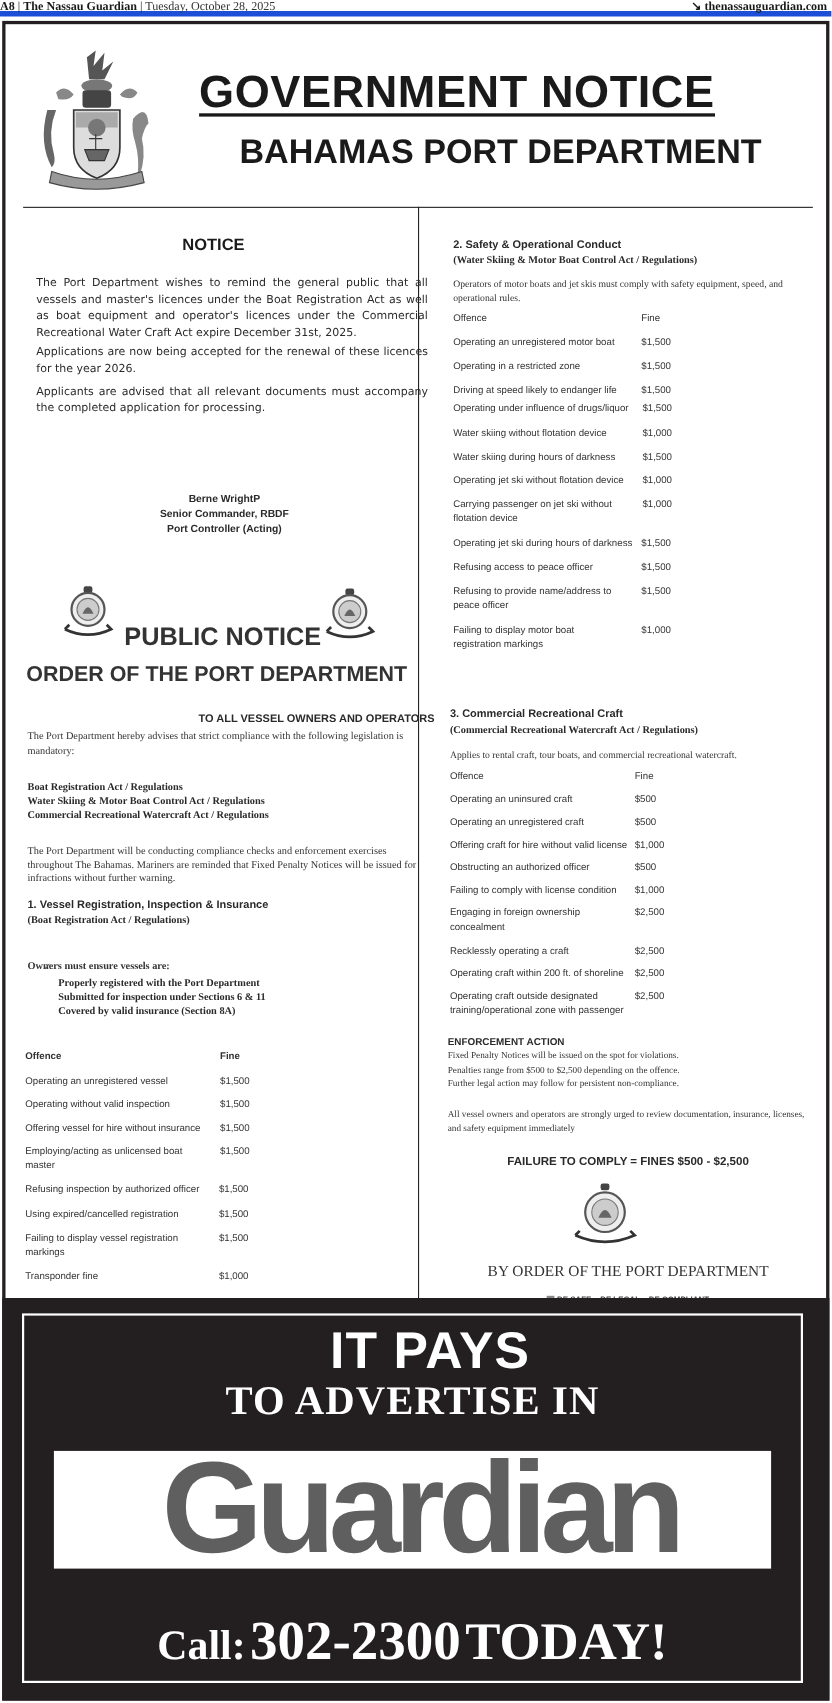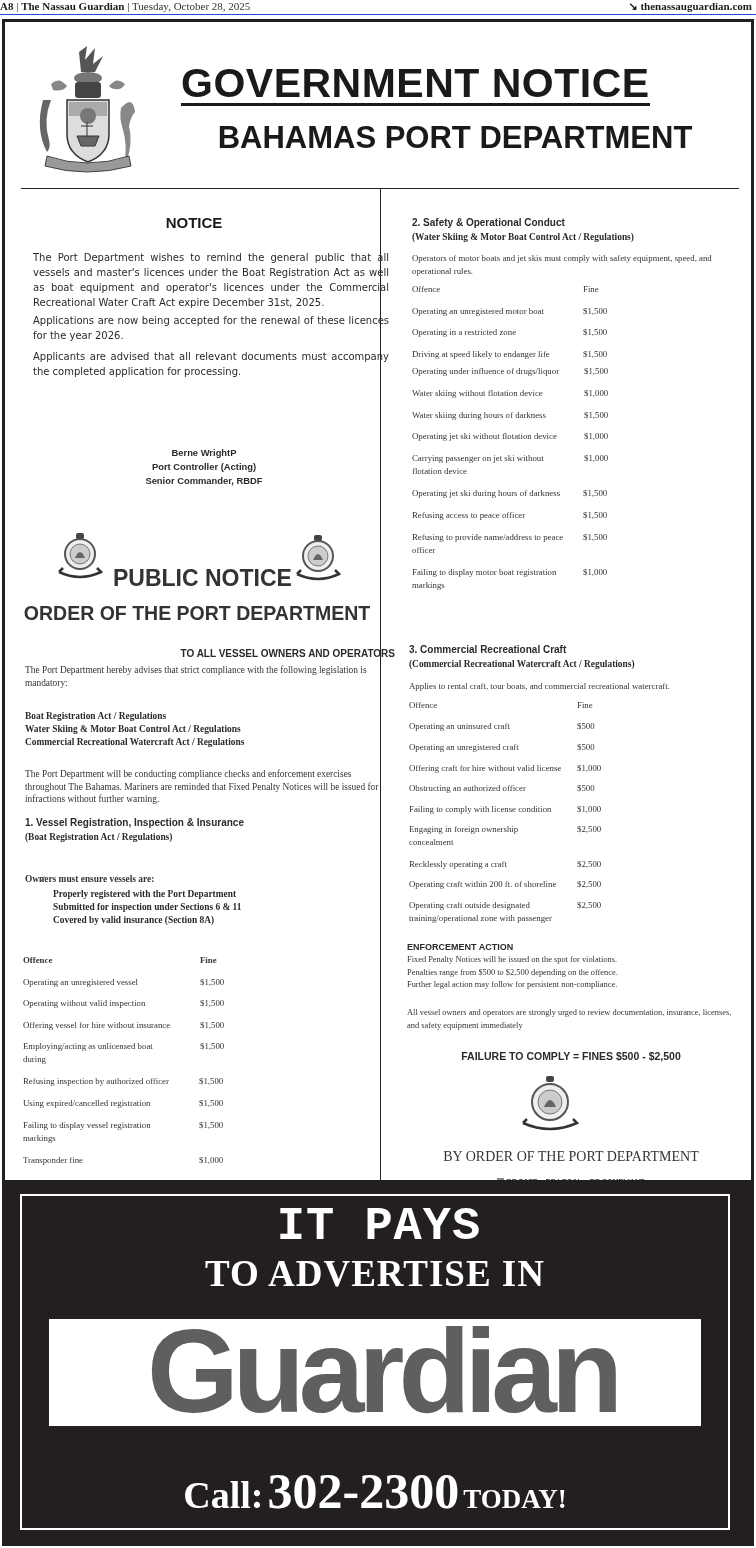--- a/index.html
+++ b/index.html
@@ -1,20 +1,20 @@
 <!DOCTYPE html>
 <html><head>
 <meta charset="utf-8">
 <style>
   * { box-sizing: border-box; margin: 0; padding: 0; }
   html, body { width: 756px; height: 1548px; background: #ffffff; overflow: hidden; }
   body { position: relative; font-family: "Liberation Serif", serif; color: #1a1a1a; }
 
   
-  .page-header { position: absolute; left: 0; top: 0; width: 756px; height: 15px; border-bottom: 1px solid #1d4ed8; font-size: 11px; line-height: 13px; }
+  .page-header { position: absolute; left: 0; top: 0; width: 756px; height: 15px; border-bottom: 5px solid #1d4ed8; font-size: 11px; line-height: 13px; }
   .page-header .left { position: absolute; left: 0; top: 0; }
   .page-header .left b { font-weight: bold; }
   .page-header .left .date { font-weight: normal; color: #333; }
   .page-header .right { position: absolute; right: 4px; top: 0; font-weight: bold; }
 
   
   .frame { position: absolute; left: 2px; top: 19px; width: 752px; height: 1527px; background: #231f20; }
   .frame-inner { position: absolute; left: 3px; top: 3px; width: 746px; height: 1158px; background: #fff; }
 
   
@@ -36,48 +36,48 @@
   .order-title { position: absolute; left: 0; top: 410px; width: 368px; text-align: center; font-family: "Liberation Sans", sans-serif; font-weight: bold; font-size: 19.5px; color: #333; }
   .all-owners { position: absolute; left: 0; top: 456px; width: 382px; text-align: right; font-family: "Liberation Sans", sans-serif; font-weight: bold; font-size: 10px; color: #2a2a2a; }
   .serif-p { position: absolute; left: 12px; width: 354px; font-family: "Liberation Serif", serif; font-size: 9.4px; line-height: 12.6px; color: #333; }
   .acts { position: absolute; left: 12px; top: 518px; font-family: "Liberation Serif", serif; font-weight: bold; font-size: 9.4px; line-height: 12.8px; color: #2a2a2a; }
   .sec-h { position: absolute; font-family: "Liberation Sans", sans-serif; font-weight: bold; font-size: 10px; color: #2a2a2a; }
   .sec-sub { position: absolute; font-family: "Liberation Serif", serif; font-weight: bold; font-size: 9.4px; color: #2a2a2a; }
   .owners-must { position: absolute; left: 12px; top: 662px; font-family: "Liberation Serif", serif; font-weight: bold; font-size: 9.4px; color: #333; margin-top: 20px; }
   .check { position: absolute; left: 26px; top: 682px; font-size: 9px; color: #555; }
   .ensure-list { position: absolute; left: 40px; top: 696px; font-family: "Liberation Serif", serif; font-weight: bold; font-size: 9.4px; line-height: 12.8px; color: #2a2a2a; }
 
-  .fine-table { position: absolute; font-family: Liberation Serif, serif; font-size: 8.8px; color: #333; }
+  .fine-table { position: absolute; font-family: Liberation Sans, sans-serif; font-size: 8.8px; color: #333; }
   .fine-table .row { position: absolute; left: 0; width: 100%; line-height: 12.5px; }
   .fine-table .off { position: absolute; left: 0; }
   .fine-table .fine { position: absolute; }
   .fine-table .hdr { font-weight: bold; }
 
   
   .right-col { position: absolute; left: 378px; top: 170px; width: 368px; }
   .r-p { position: absolute; font-family: "Liberation Serif", serif; font-size: 8.8px; line-height: 12.6px; color: #333; }
   .enf-h { position: absolute; left: 24px; top: 750px; font-family: "Liberation Sans", sans-serif; font-weight: bold; font-size: 9px; color: #2a2a2a; }
   .fail { position: absolute; left: 0; top: 858px; width: 336px; text-align: center; font-family: "Liberation Sans", sans-serif; font-weight: bold; font-size: 10.5px; color: #2a2a2a; }
   .r-badge { position: absolute; left: 134px; top: 883px; width: 66px; height: 60px; }
   .by-order { position: absolute; left: 0; top: 957px; width: 336px; text-align: center; font-family: "Liberation Serif", serif; font-size: 14px; color: #333; }
   .be-safe { position: absolute; left: 0; top: 985px; width: 336px; text-align: center; font-family: "Liberation Sans", sans-serif; font-weight: bold; font-size: 7.2px; color: #444; }
   .be-safe .box { display: inline-block; width: 7px; height: 7px; background: #888; vertical-align: -1px; margin-right: 2px; }
 
   
   .ad { position: absolute; left: 0; top: 1161px; width: 752px; height: 366px; background: #231f20; }
   .ad-inner { position: absolute; left: 18px; top: 14px; width: 710px; height: 336px; border: 2px solid #fff; }
-  .ad-l1 { position: absolute; left: 4px; top: 4px; width: 706px; text-align: center; color: #fff; font-family: Liberation Mono, monospace; font-weight: bold; font-size: 47px; letter-spacing: 1px; }
+  .ad-l1 { position: absolute; left: 16px; top: 4px; width: 706px; text-align: center; color: #fff; font-family: Liberation Sans, sans-serif; font-weight: bold; font-size: 47px; letter-spacing: 1px; }
   .ad-l2 { position: absolute; left: 0; top: 56px; width: 706px; text-align: center; color: #fff; font-family: "Liberation Serif", serif; font-weight: bold; font-size: 37px; letter-spacing: 1px; }
   .masthead { position: absolute; left: 27px; top: 123px; width: 652px; height: 107px; background: #fff; overflow: hidden; }
   .mh-the { position: absolute; left: 105px; top: 3px; font-family: "Liberation Serif", serif; font-size: 21px; letter-spacing: 9px; color: #5f5f5f; }
   .mh-guardian { position: absolute; left: 14px; top: -8px; width: 638px; text-align: center; font-family: "Liberation Sans", sans-serif; font-weight: bold; font-size: 118px; letter-spacing: -6px; color: #5f5f5f; line-height: 120px; transform: scaleY(1.0); }
   .ad-call { position: absolute; left: 0; top: 266px; width: 706px; text-align: center; color: #fff; font-family: "Liberation Serif", serif; font-weight: bold; }
   .ad-call .c1 { font-size: 38px; }
   .ad-call .c2 { font-size: 50px; }
-  .ad-call .c3 { font-size: 27px; margin-left: 0; }
+  .ad-call .c3 { font-size: 48px; margin-left: 0; }
 </style>
 </head>
 <body>
 
 <div class="page-header">
   <div class="left">
     <b>A8</b>
     <span> | </span>
     <b>The Nassau Guardian</b>
     <span> | </span>
@@ -111,22 +111,22 @@
     <div class="vrule"></div>
 
     <div class="left-col">
       <div class="notice-h">NOTICE</div>
       <p class="notice-p" style="top:58px">The Port Department wishes to remind the general public that all vessels and master's licences under the Boat Registration Act as well as boat equipment and operator's licences under the Commercial Recreational Water Craft Act expire December 31st, 2025.</p>
       <p class="notice-p" style="top:121px">Applications are now being accepted for the renewal of these licences for the year 2026.</p>
       <p class="notice-p" style="top:157px">Applicants are advised that all relevant documents must accompany the completed application for processing.</p>
 
       <div class="sig">
         <div>Berne WrightP</div>
+        <div>Senior Commander, RBDF</div>
         <div>Port Controller (Acting)</div>
-        <div>Senior Commander, RBDF</div>
       </div>
 
       <svg class="pub-badge" style="left:42px; top:340px;" viewBox="0 0 50 50">
         <rect x="21" y="1" width="8" height="6" rx="2" fill="#444"></rect>
         <circle cx="25" cy="22" r="15" fill="#eee" stroke="#555" stroke-width="2"></circle>
         <circle cx="25" cy="22" r="10" fill="#ccc" stroke="#777"></circle>
         <path d="M20 26 q5 -12 10 0 z" fill="#666"></path>
         <path d="M4 40 q21 10 42 0 l-4 -4 M4 40 l4 -4" stroke="#333" stroke-width="2.5" fill="none"></path>
       </svg>
       <div class="pub-title">PUBLIC NOTICE</div>
@@ -170,21 +170,21 @@
           </div>
         <div class="row" style="top:43px">
             <span class="off">Operating without valid inspection</span>
             <span class="fine" style="left:177px">$1,500</span>
           </div>
         <div class="row" style="top:65px">
             <span class="off">Offering vessel for hire without insurance</span>
             <span class="fine" style="left:177px">$1,500</span>
           </div>
         <div class="row" style="top:86px">
-            <span class="off" style="width:150px">Employing/acting as unlicensed boat during</span>
+            <span class="off" style="width:150px">Employing/acting as unlicensed boat master</span>
             <span class="fine" style="left:177px">$1,500</span>
           </div>
         <div class="row" style="top:121px">
             <span class="off">Refusing inspection by authorized officer</span>
             <span class="fine" style="left:176px">$1,500</span>
           </div>
         <div class="row" style="top:143px">
             <span class="off">Using expired/cancelled registration</span>
             <span class="fine" style="left:176px">$1,500</span>
           </div>

